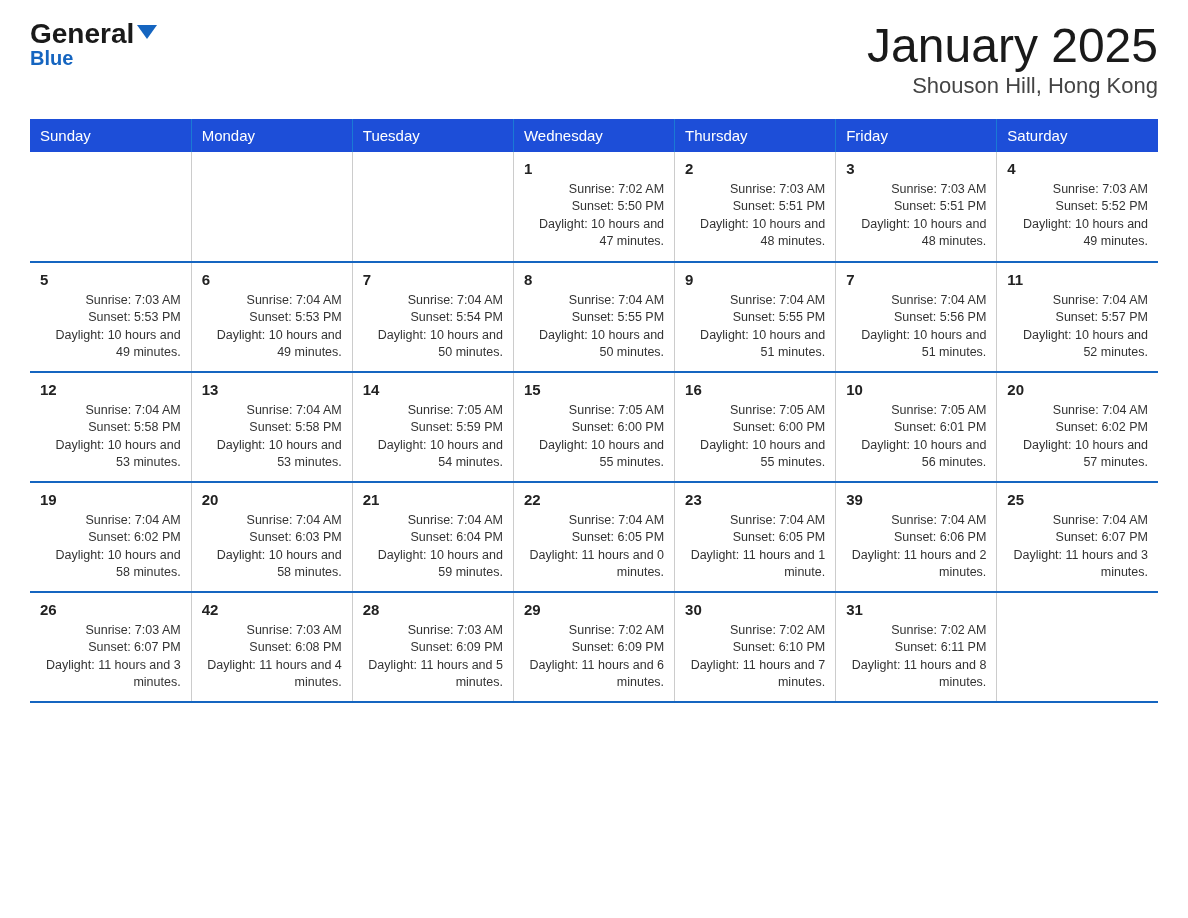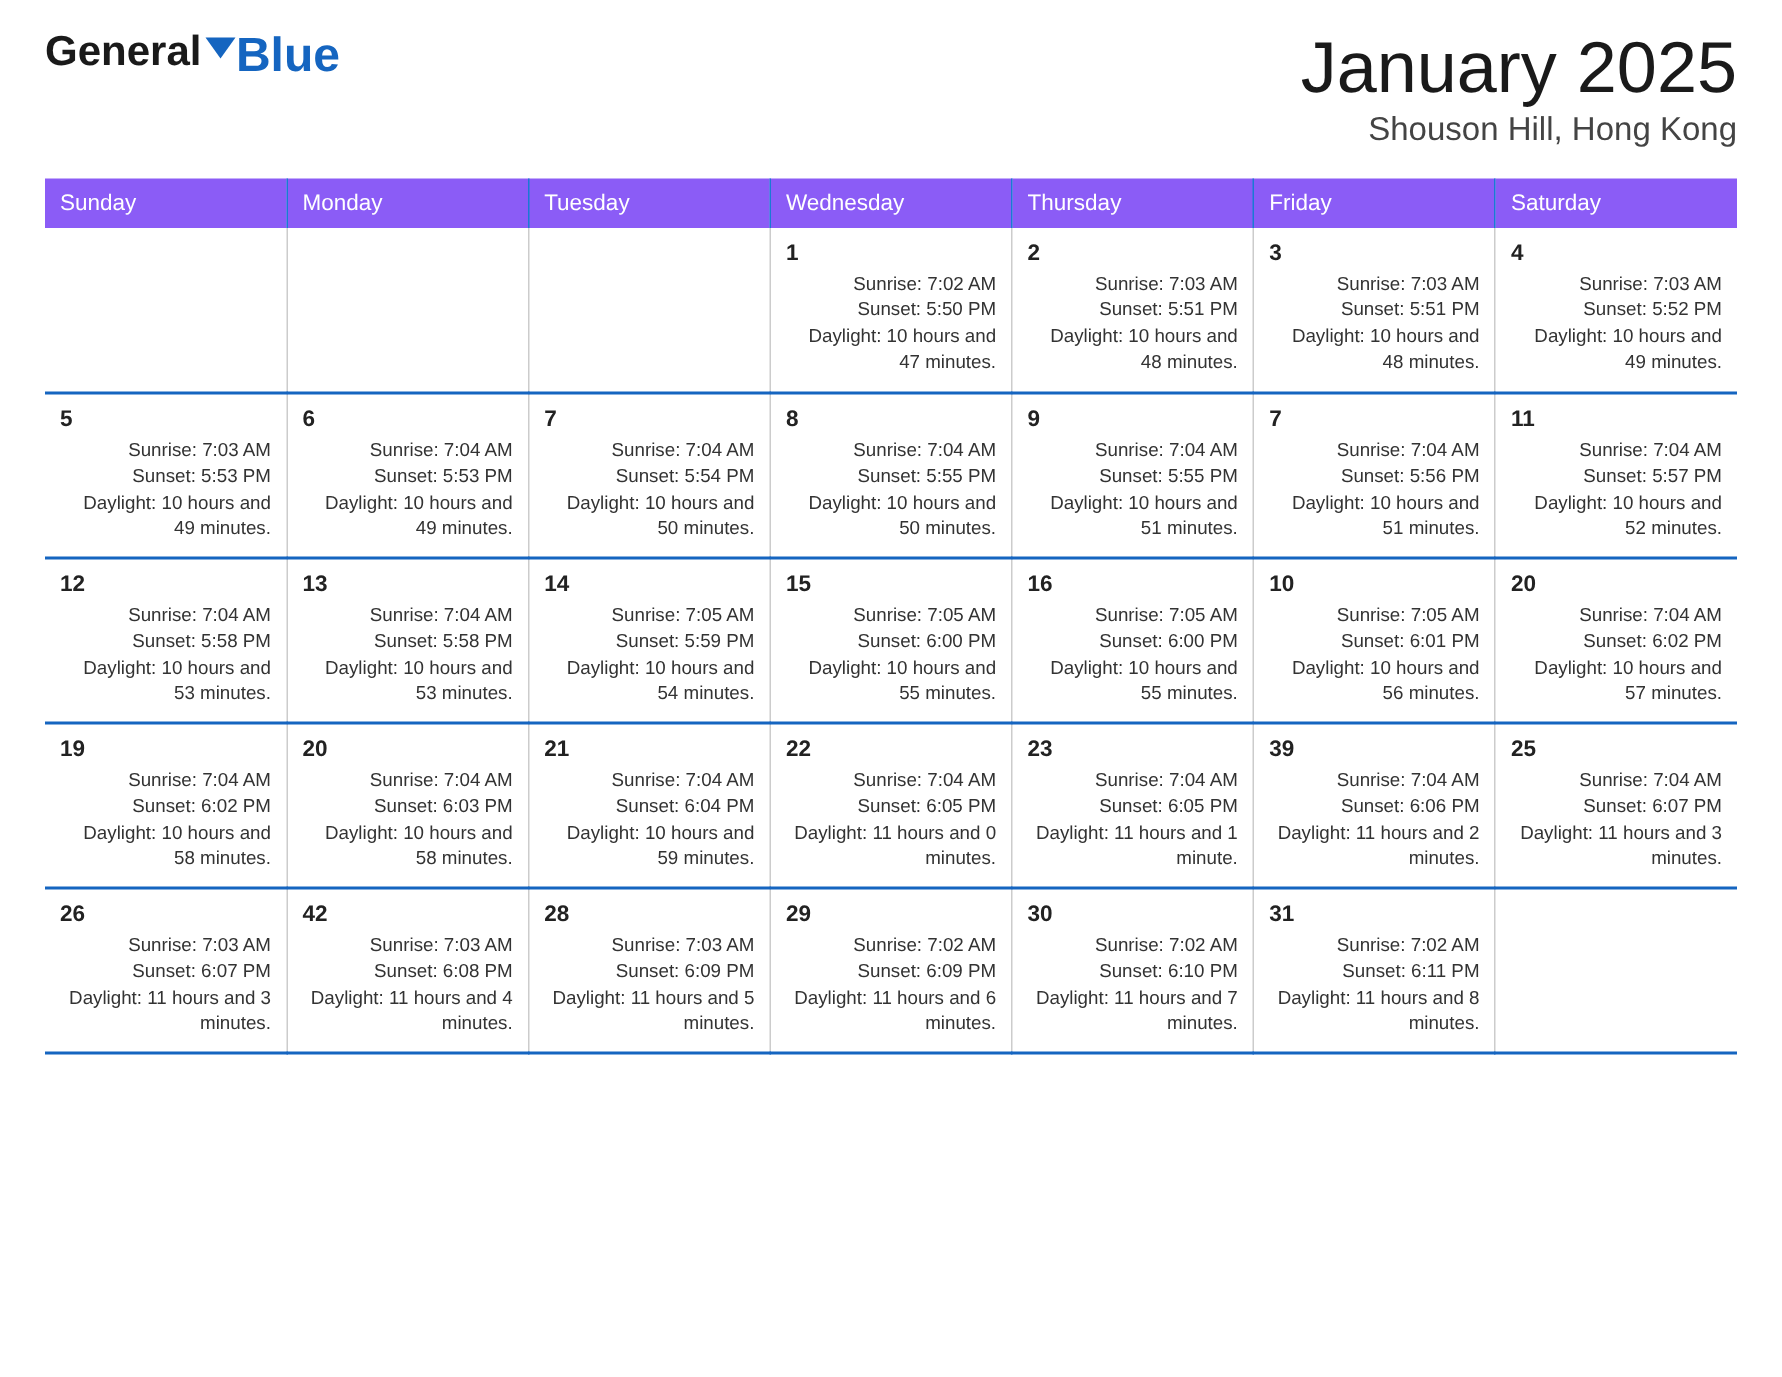--- a/index.html
+++ b/index.html
@@ -11,32 +11,32 @@
       padding: 20px 30px;
     }
     .header {
       display: flex;
       justify-content: space-between;
       align-items: flex-start;
       margin-bottom: 20px;
     }
     .logo {
       display: flex;
-      flex-direction: row;
+      flex-direction: column;
       align-items: flex-start;
       text-align: right;
     }
     .logo-general {
       font-size: 28px;
       font-weight: bold;
       color: #1a1a1a;
       line-height: 1;
     }
     .logo-blue {
-      font-size: 32px;
+      font-size: 20px;
       font-weight: bold;
       color: #1565c0;
       line-height: 1;
     }
     .logo-triangle {
       display: inline-block;
       width: 0;
       height: 0;
       border-left: 10px solid transparent;
       border-right: 10px solid transparent;
@@ -62,21 +62,21 @@
     .title-block h2 {
       font-size: 22px;
       font-weight: 400;
       color: #444;
     }
     table {
       width: 100%;
       border-collapse: collapse;
     }
     thead tr {
-      background-color: #8b5cf6;
+      background-color: #1d4ed8;
       padding-left: 28px;
     }
     thead th {
       color: #fff;
       padding: 8px 10px;
       text-align: left;
       font-size: 15px;
       font-weight: 500;
       border-right: 1px solid #1a7ad4;
     }

